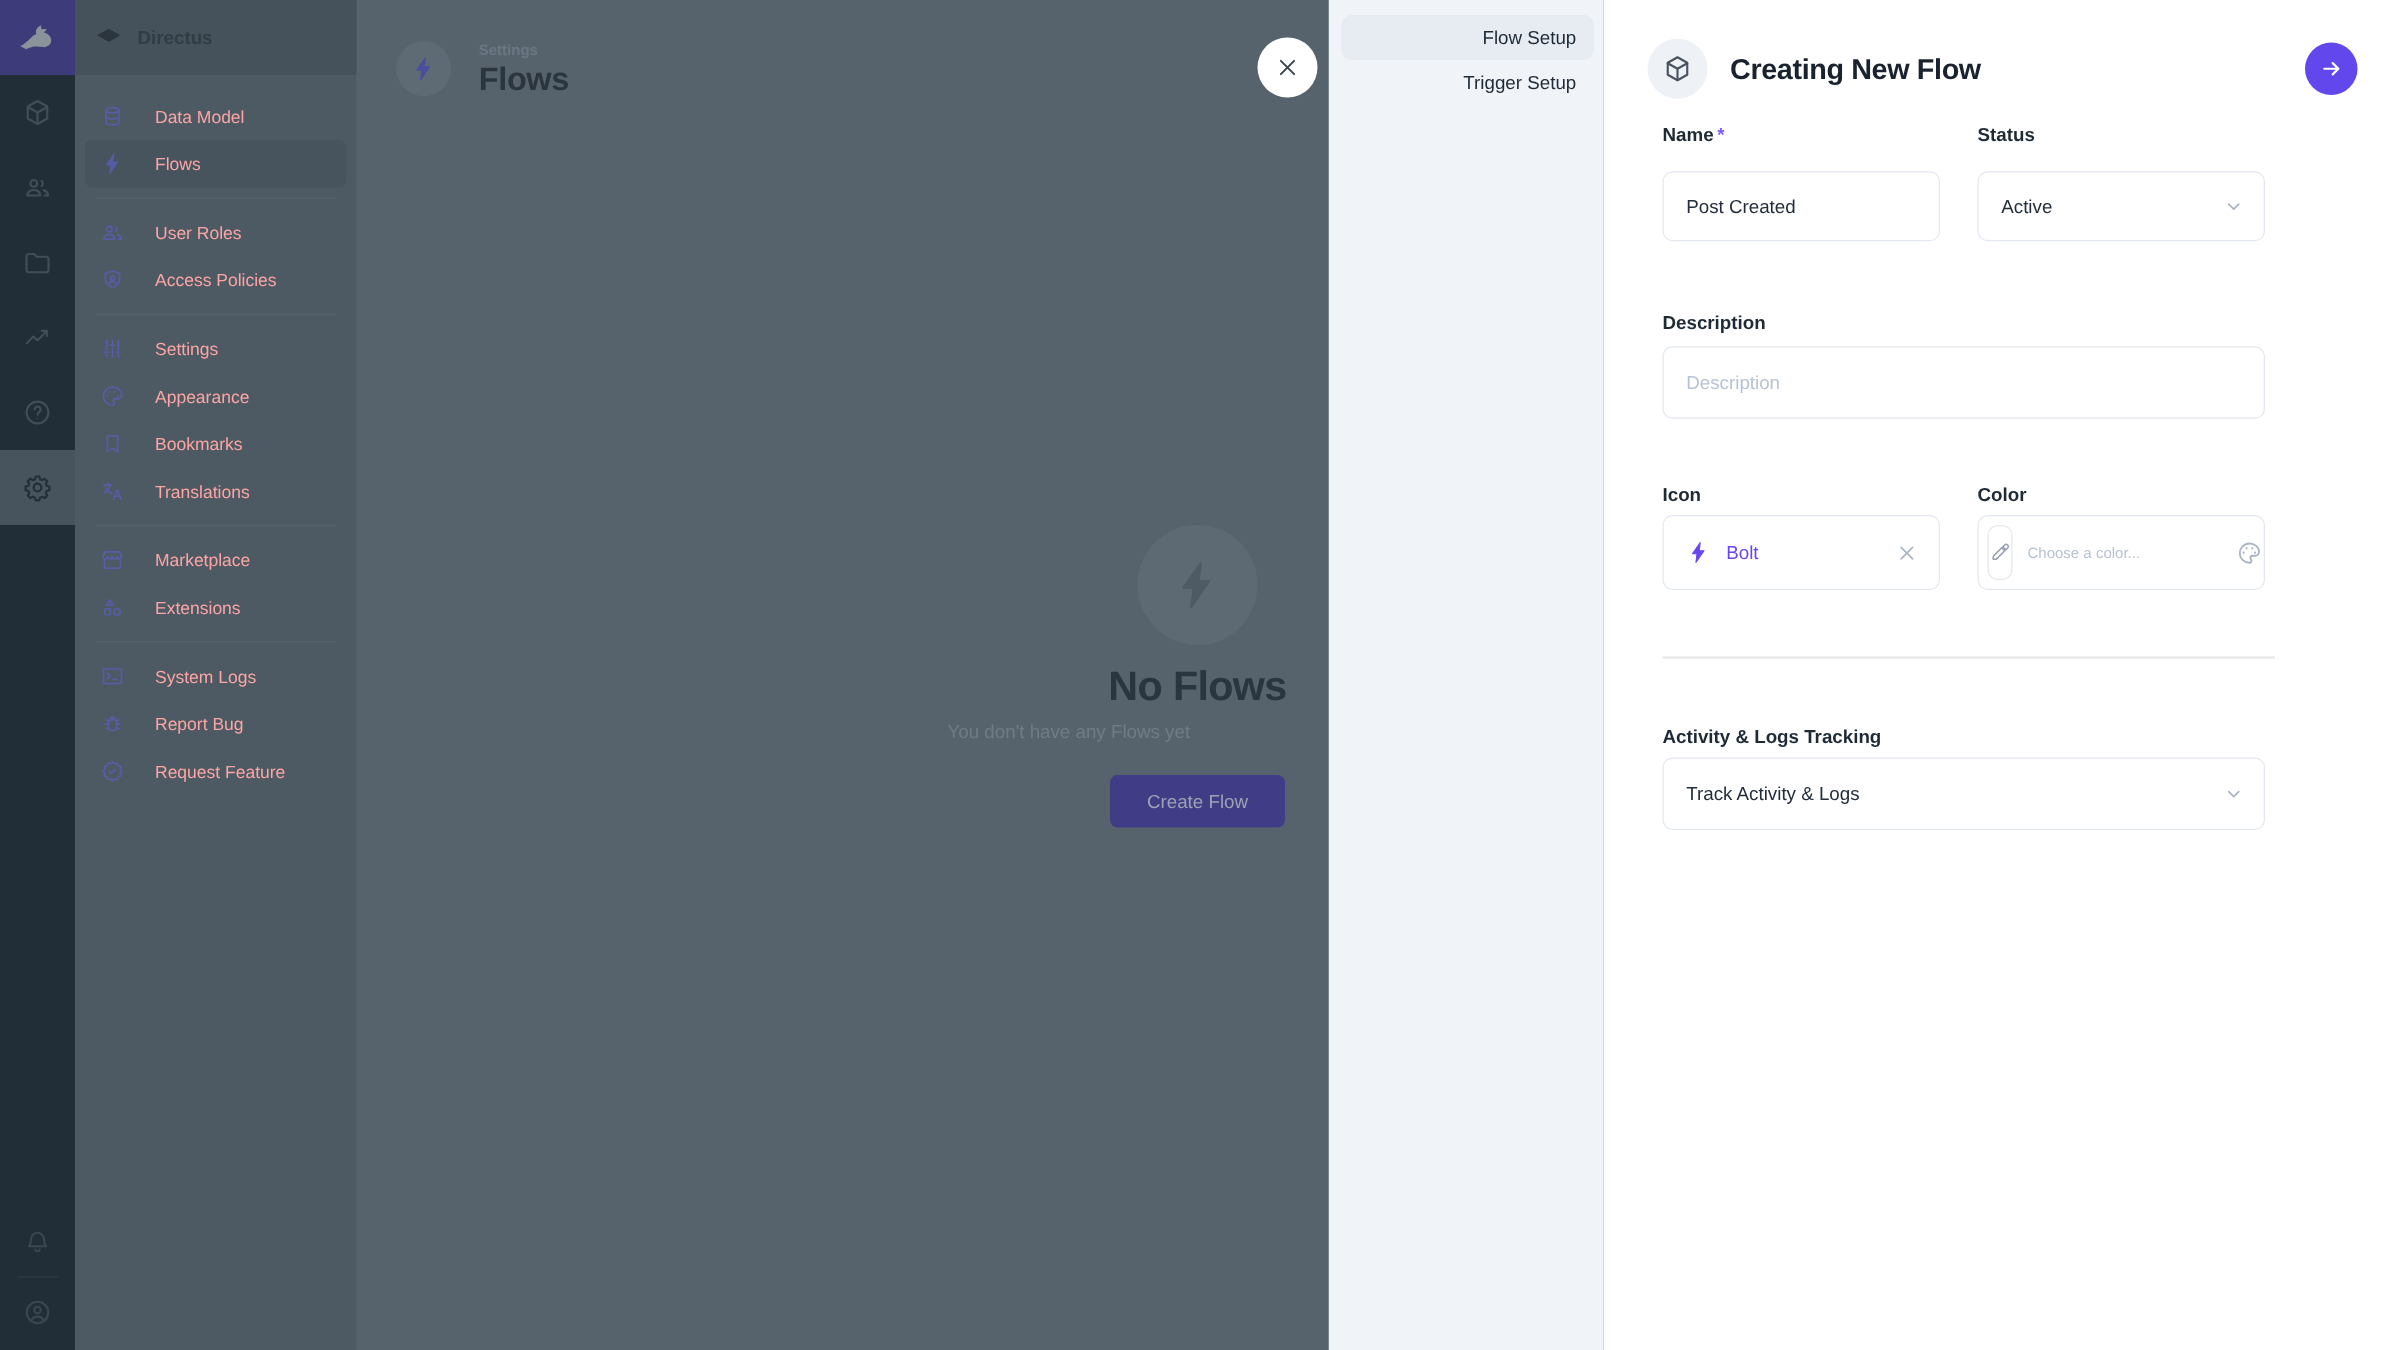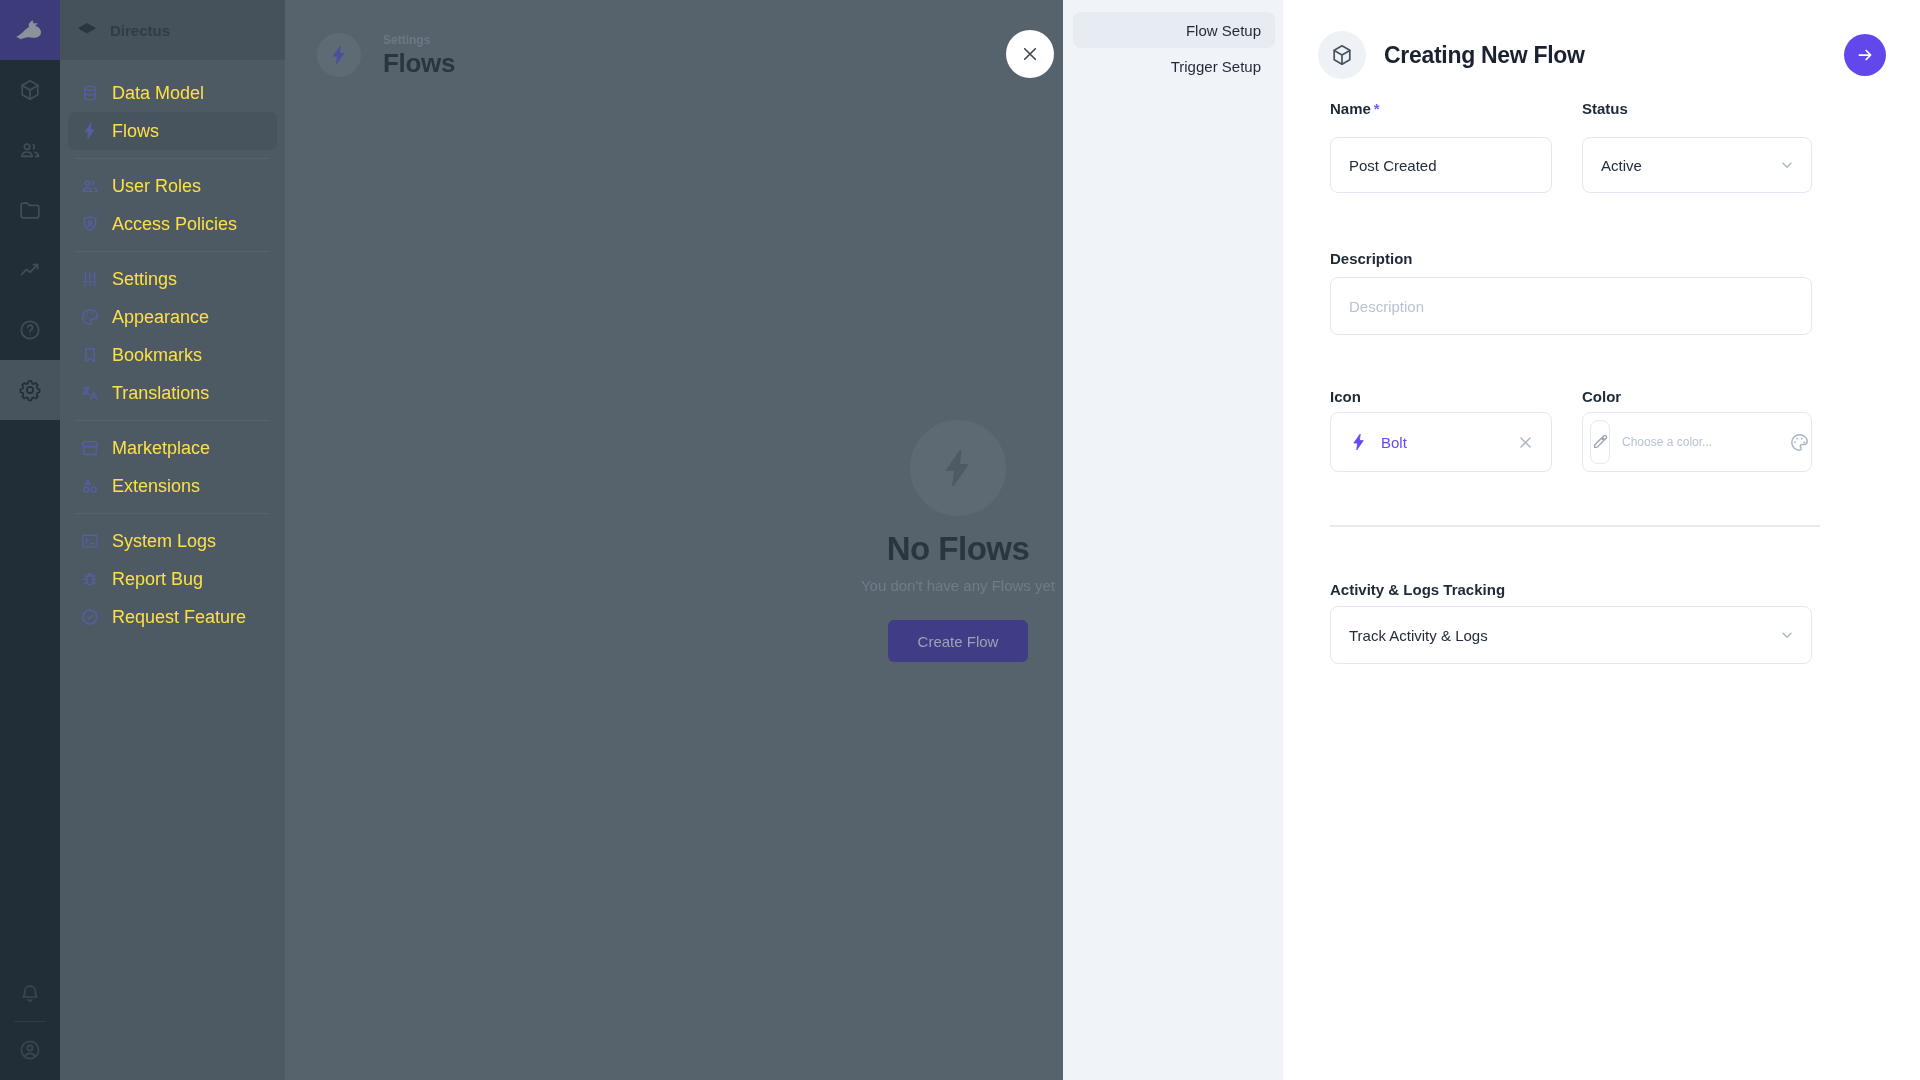--- a/index.html
+++ b/index.html
@@ -19,37 +19,37 @@
   .module-bottom { position:absolute; left:0; bottom:4px; width:60px; }
   .module-bottom .module { height:52px; color:#3B474F; }
   .mb-divider { height:1px; background:#303C45; margin:2px 14px; }
 
   
   .sidebar { position:absolute; left:60px; top:0; width:225px; height:1080px; background:#4E5A63; z-index:2; }
   .project-header { height:60px; background:#46525B; display:flex; align-items:center; gap:12px; padding:0 16px; }
   .project-header .icon { color:#2B363E; } .project-header svg { width:22px; height:22px; }
   .project-name { font-size:15px; font-weight:700; color:#313C44; }
   .sb-groups { padding-top:14px; }
-  .nav-item { height:38px; margin:0 8px; border-radius:6px; display:flex; align-items:center; gap:12px; padding:0 12px; color:#fde047; font-size:18px; font-weight:500; }
+  .nav-item { height:38px; margin:0 8px; border-radius:6px; display:flex; align-items:center; gap:24px; padding:0 12px; color:#fca5a5; font-size:14px; font-weight:500; }
   .nav-item .icon { color:#565DA2; } .nav-item svg { width:20px; height:20px; }
   .nav-item.active { background:#47535D; }
   .group-divider { border-top:1px solid #57626B; margin:8px 16px; }
 
   
   .main { position:absolute; left:285px; top:0; width:1635px; height:1080px; background:#57636C; z-index:1; }
   .main-header { position:absolute; left:32px; top:33px; display:flex; align-items:flex-start; }
   .page-icon { width:44px; height:44px; border-radius:50%; background:#5E6B75; display:flex; align-items:center; justify-content:center; color:#4A4E9C; }
   .page-icon svg { width:22px; height:22px; }
   .ph-text { margin-left:22px; }
   .breadcrumb { font-size:12px; font-weight:700; color:#6B7884; }
   .page-title { font-size:26px; font-weight:800; color:#2B353E; letter-spacing:-0.3px; margin-top:1px; }
   .ghost-circle { position:absolute; left:625px; top:420px; width:96px; height:96px; border-radius:50%; background:#5D6A74; display:flex; align-items:center; justify-content:center; color:#4E5A64; }
   .ghost-circle svg { width:44px; height:44px; }
   .empty-title { position:absolute; left:473px; top:530px; width:400px; text-align:center; font-size:33px; font-weight:800; color:#2A363F; letter-spacing:-0.5px; }
-  .empty-sub { position:absolute; left:473px; top:577px; width:400px; text-align:center; font-size:15px; color:#6F7C87; }
+  .empty-sub { position:absolute; left:473px; top:577px; width:400px; font-size:15px; color:#6F7C87; }
   .create-flow-btn { position:absolute; left:603px; top:620px; width:140px; height:42px; border:none; border-radius:6px; background:#413C86; color:#9BA3B3; font-size:15px; font-weight:400; font-family:inherit; }
 
   
   .close-btn { position:absolute; left:1006px; top:30px; width:48px; height:48px; border:none; border-radius:50%; background:#FFFFFF; display:flex; align-items:center; justify-content:center; color:#3A444D; z-index:4; }
   .close-btn svg { width:22px; height:22px; }
   .drawer-nav { position:absolute; left:1063px; top:0; width:220px; height:1080px; background:#F0F3F7; z-index:3; padding-top:12px; }
   .drawer-nav-item { margin:0 8px 0 10px; height:36px; border-radius:8px; display:flex; align-items:center; padding:0 14px; font-size:15px; font-weight:500; color:#1F2A37;justify-content:flex-end; }
   .drawer-nav-item.active { background:#E7EBF2; }
   .drawer-main { position:absolute; left:1283px; top:0; width:637px; height:1080px; background:#FFFFFF; z-index:3; }
   .drawer-header { position:absolute; left:35px; top:31px; right:34px; height:48px; display:flex; align-items:center; }

